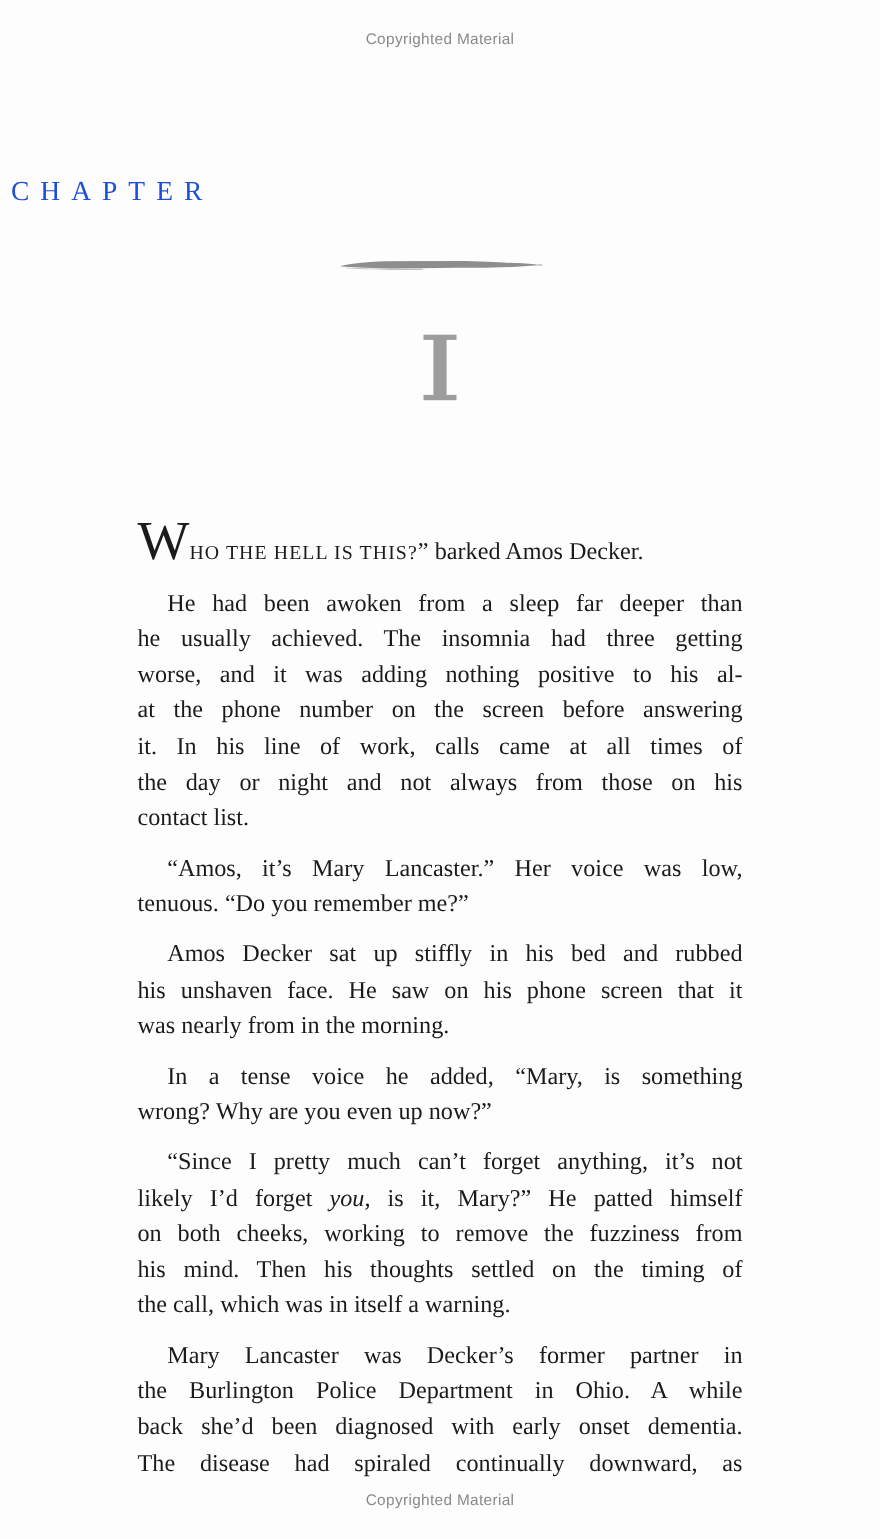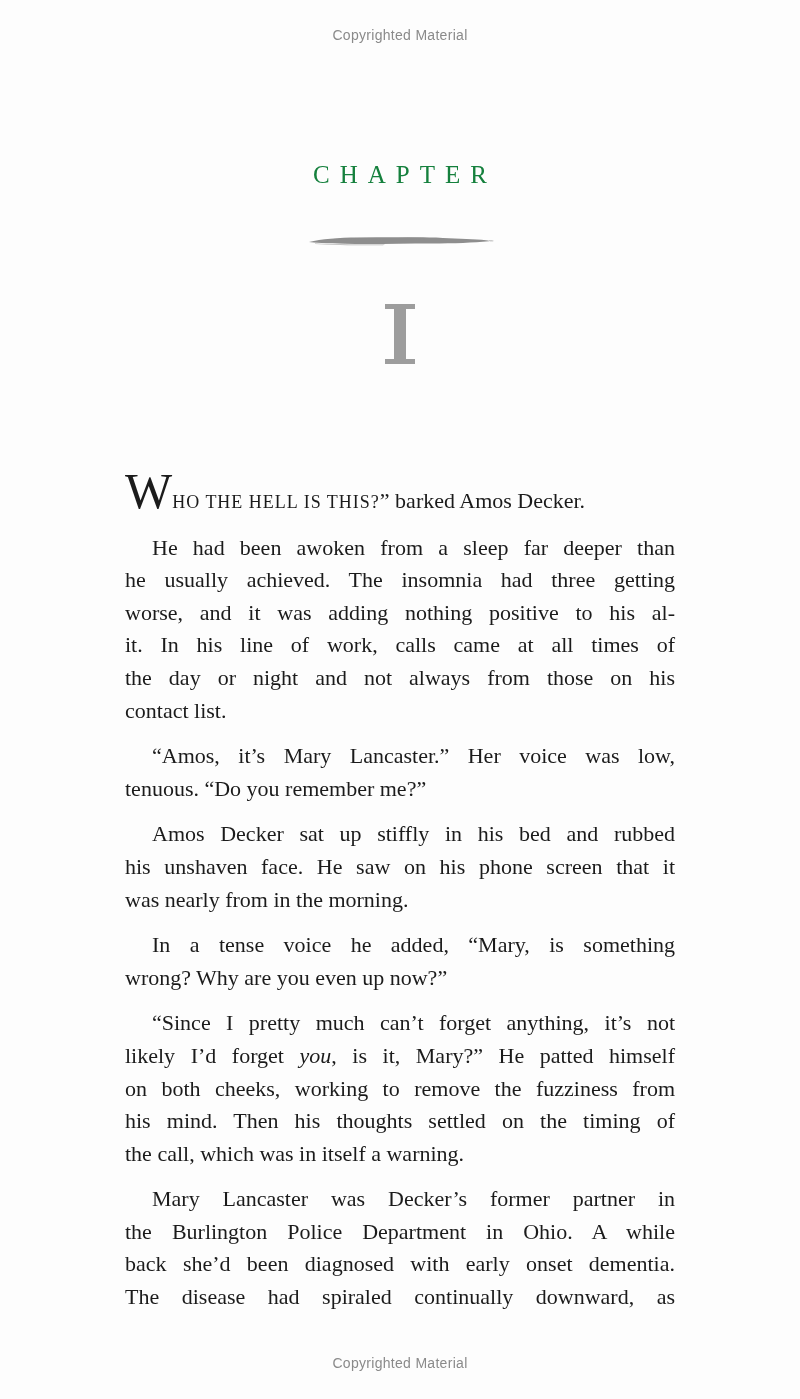--- a/index.html
+++ b/index.html
@@ -23,25 +23,24 @@
     color: #8a8a8a;
     letter-spacing: 0.3px;
   }
   .notice-top { top: 27px; }
   .notice-bottom { top: 1355px; }
   .chapter-label {
     position: absolute;
     top: 161px;
     left: 0;
     width: 100%;
-    text-align: center;
     font-size: 25px;
     letter-spacing: 10px;
     text-indent: 10px;
-    color: #15803d;
+    color: #1d4ed8;
   }
   .ornament {
     position: absolute;
     top: 233px;
     left: 0;
     width: 100%;
     text-align: center;
     line-height: 0;
   }
   .chapter-number {
@@ -100,20 +99,21 @@
   </div>
 
   <div class="body-text">
       <div class="para">
         <div class="line flush"><span class="seg-initial">W</span><span class="seg-smallcaps">HO THE HELL IS THIS?</span><span>” barked Amos Decker.</span></div>
       </div>
       <div class="para indent">
         <div class="line"><span>He had been awoken from a sleep far deeper than</span></div>
         <div class="line"><span>he usually achieved. The insomnia had three getting</span></div>
         <div class="line"><span>worse, and it was adding nothing positive to his al-</span></div>
+        <div class="line"><span>at the phone number on the screen before answering</span></div>
         <div class="line"><span>it. In his line of work, calls came at all times of</span></div>
         <div class="line"><span>the day or night and not always from those on his</span></div>
         <div class="line flush"><span>contact list.</span></div>
       </div>
       <div class="para indent">
         <div class="line"><span>“Amos, it’s Mary Lancaster.” Her voice was low,</span></div>
         <div class="line flush"><span>tenuous. “Do you remember me?”</span></div>
       </div>
       <div class="para indent">
         <div class="line"><span>Amos Decker sat up stiffly in his bed and rubbed</span></div>

